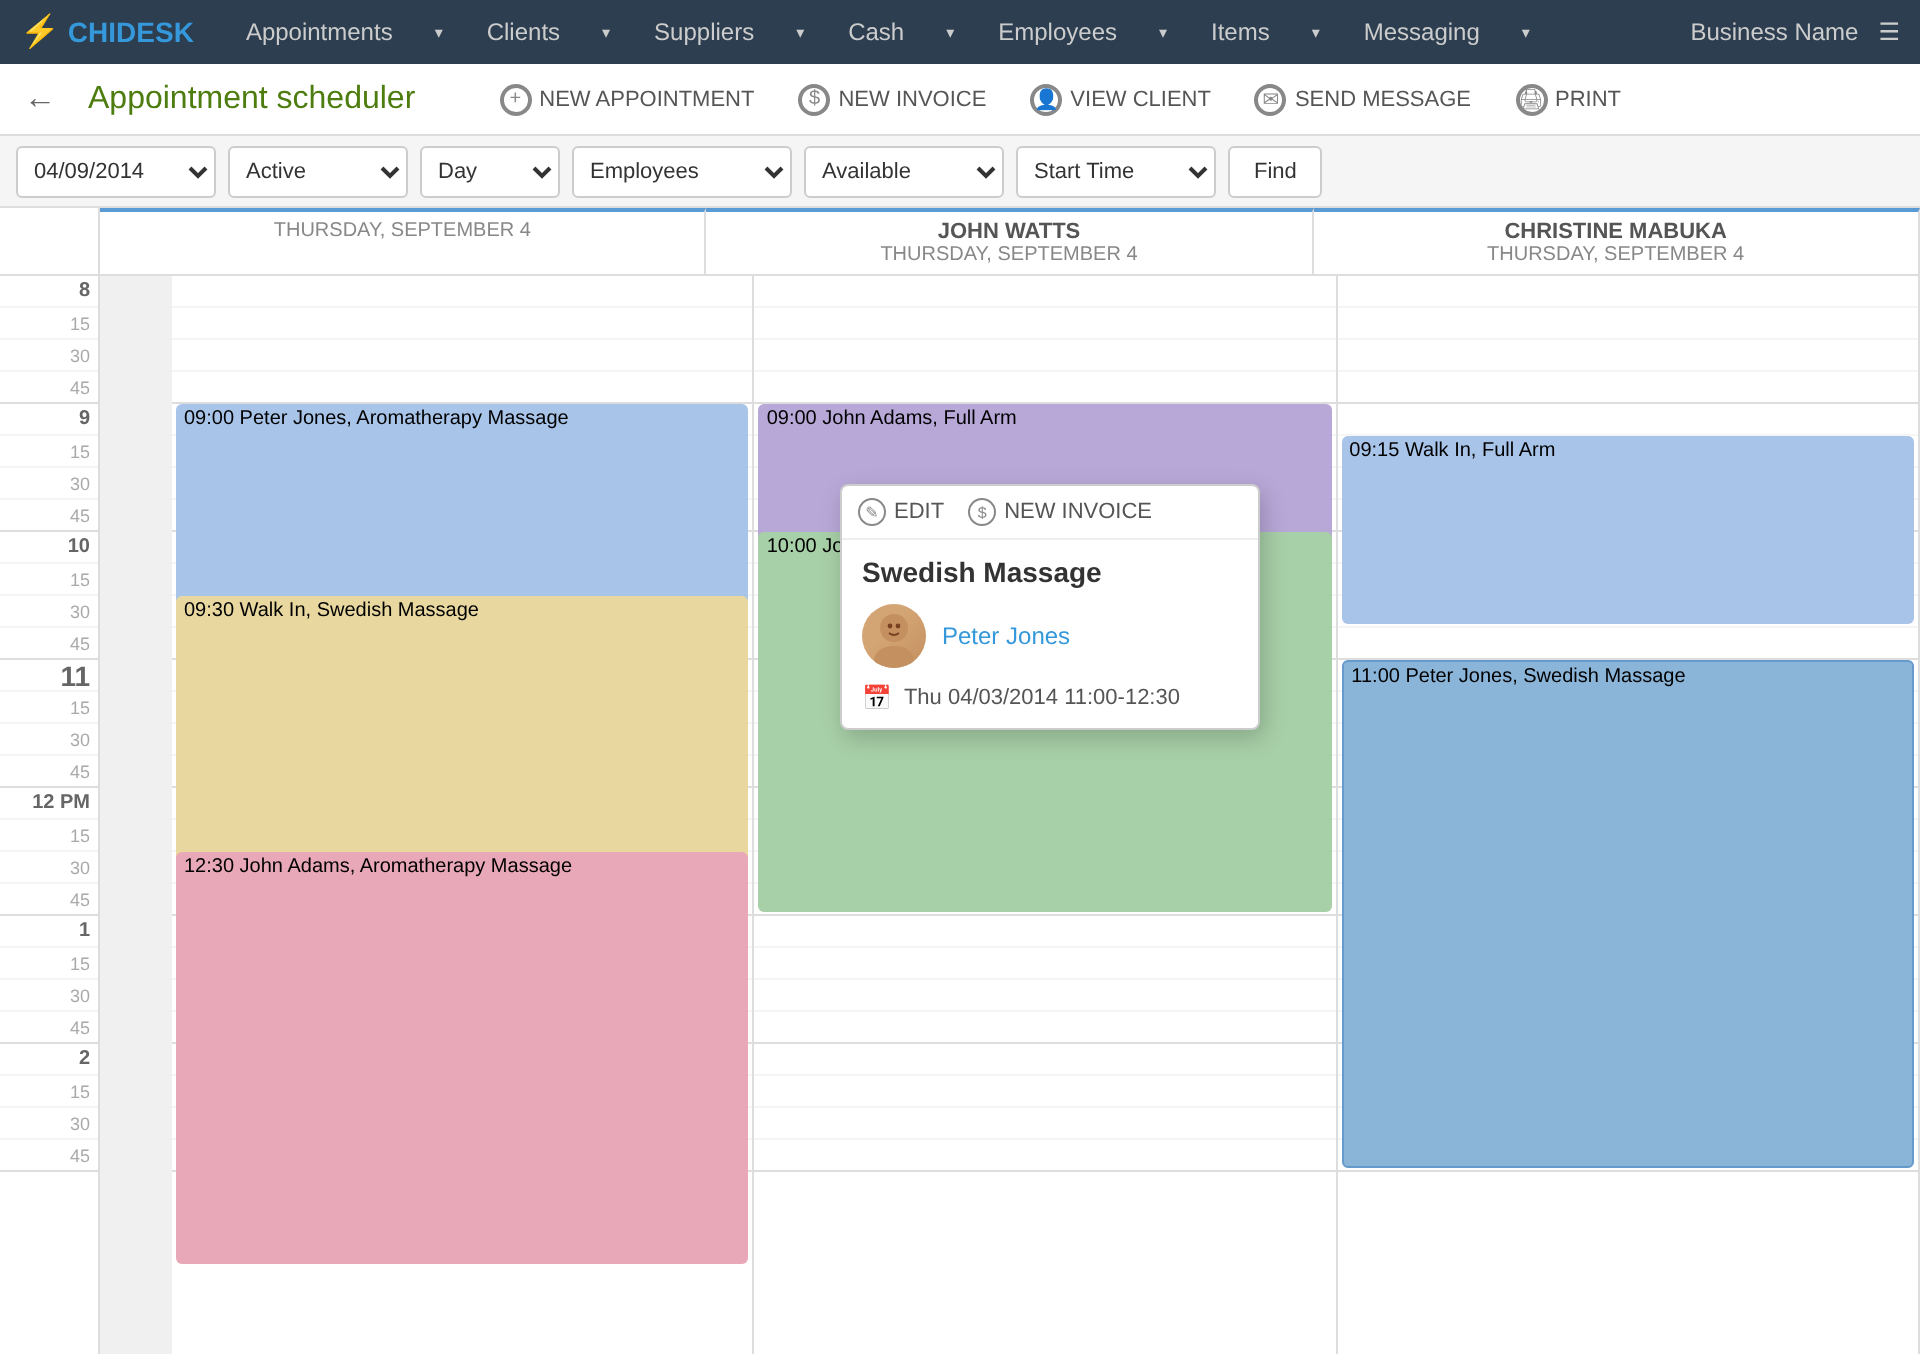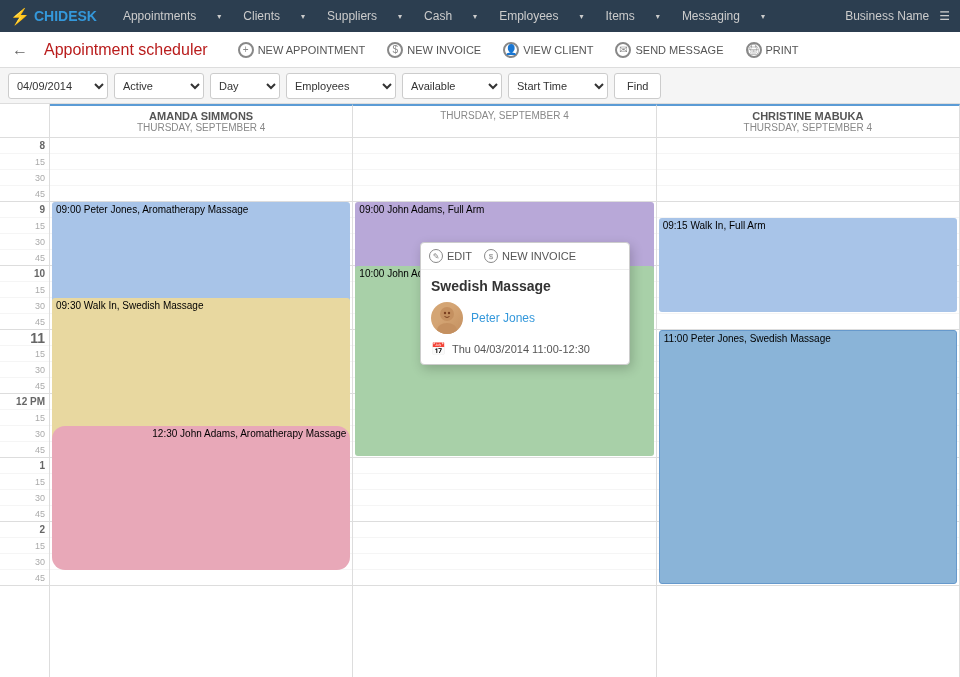--- a/index.html
+++ b/index.html
@@ -30,21 +30,21 @@
     .toolbar {
       background: #fff;
       height: 36px;
       display: flex;
       align-items: center;
       padding: 0 12px;
       border-bottom: 1px solid #ddd;
       gap: 16px;
     }
     .back-btn { color: #666; cursor: pointer; font-size: 16px; }
-    .page-title { font-size: 16px; color: #b91c1c; font-weight: normal; margin-right: 8px; }
+    .page-title { font-size: 16px; color: #4d7c0f; font-weight: normal; margin-right: 20px; }
     .toolbar-actions { display: flex; gap: 10px; align-items: center; }
     .toolbar-btn {
       display: flex; align-items: center; gap: 4px;
       color: #555; font-size: 11px; cursor: pointer; padding: 3px 6px;
       border: none; background: none;
     }
     .toolbar-btn .btn-icon {
       width: 16px; height: 16px; border-radius: 50%; border: 2px solid #888;
       display: flex; align-items: center; justify-content: center; font-size: 10px; color: #888;
     }
@@ -107,20 +107,21 @@
       overflow-x: hidden;
     }
     .time-col {
       width: 50px; flex-shrink: 0; border-right: 1px solid #ddd;
       background: #fff;
     }
 
     .cal-columns {
       display: flex;
       flex: 1;
+      margin-left: 36px;
     }
     .cal-column {
       flex: 1;
       border-right: 1px solid #ddd;
       position: relative;
       background: #fff;
     }
 
     
     .appt {
@@ -281,24 +282,24 @@
     <option>Start Time</option>
   </select>
   <button class="find-btn">Find</button>
 </div>
 
 <div class="calendar-container">
 
   <div class="cal-header">
     <div class="time-gutter"></div>
     <div class="cal-col-header col-blue-line">
-      <div class="emp-name">AMANDA SIMMONS</div>
       <div class="emp-date">THURSDAY, SEPTEMBER 4</div>
     </div>
     <div class="cal-col-header col-blue-line">
+      <div class="emp-name">JOHN WATTS</div>
       <div class="emp-date">THURSDAY, SEPTEMBER 4</div>
     </div>
     <div class="cal-col-header col-blue-line">
       <div class="emp-name">CHRISTINE MABUKA</div>
       <div class="emp-date">THURSDAY, SEPTEMBER 4</div>
     </div>
   </div>
 
   <div class="cal-body" id="cal-body">
     <div class="time-col" id="time-col">
@@ -356,21 +357,21 @@
           <div style="height: 16px; border-bottom: 1px solid rgb(245, 245, 245);"></div>
           <div style="height: 16px; border-bottom: 1px solid rgb(245, 245, 245);"></div>
           <div style="height: 16px; border-bottom: 1px solid rgb(245, 245, 245);"></div>
           <div style="height: 16px; border-bottom: 1px solid rgb(221, 221, 221);"></div>
           <div style="height: 16px; border-bottom: 1px solid rgb(245, 245, 245);"></div>
           <div style="height: 16px; border-bottom: 1px solid rgb(245, 245, 245);"></div>
           <div style="height: 16px; border-bottom: 1px solid rgb(245, 245, 245);"></div>
           <div style="height: 16px; border-bottom: 1px solid rgb(221, 221, 221);"></div>
           <div class="appt" style="top: 64px; height: 190px; background: rgb(168, 196, 232); position: absolute; left: 2px; right: 2px; border-radius: 3px; padding: 2px 4px; font-size: 10px; overflow: hidden; cursor: pointer;">09:00 Peter Jones, Aromatherapy Massage</div>
           <div class="appt" style="top: 160px; height: 254px; background: rgb(232, 216, 160); position: absolute; left: 2px; right: 2px; border-radius: 3px; padding: 2px 4px; font-size: 10px; overflow: hidden; cursor: pointer;">09:30 Walk In, Swedish Massage</div>
-          <div class="appt" style="top: 288px; height: 144px; background: rgb(232, 168, 184); position: absolute; left: 2px; right: 2px; border-radius: 13px; padding: 2px 4px; font-size: 10px; overflow: hidden; cursor: pointer; text-align: right;">12:30 John Adams, Aromatherapy Massage</div>
+          <div class="appt" style="top: 288px; height: 206px; background: rgb(232, 168, 184); position: absolute; left: 2px; right: 2px; border-radius: 3px; padding: 2px 4px; font-size: 10px; overflow: hidden; cursor: pointer;">12:30 John Adams, Aromatherapy Massage</div>
         </div>
       <div class="cal-column" id="col-1" style="position: relative;">
           <div style="height: 16px; border-bottom: 1px solid rgb(245, 245, 245);"></div>
           <div style="height: 16px; border-bottom: 1px solid rgb(245, 245, 245);"></div>
           <div style="height: 16px; border-bottom: 1px solid rgb(245, 245, 245);"></div>
           <div style="height: 16px; border-bottom: 1px solid rgb(221, 221, 221);"></div>
           <div style="height: 16px; border-bottom: 1px solid rgb(245, 245, 245);"></div>
           <div style="height: 16px; border-bottom: 1px solid rgb(245, 245, 245);"></div>
           <div style="height: 16px; border-bottom: 1px solid rgb(245, 245, 245);"></div>
           <div style="height: 16px; border-bottom: 1px solid rgb(221, 221, 221);"></div>

